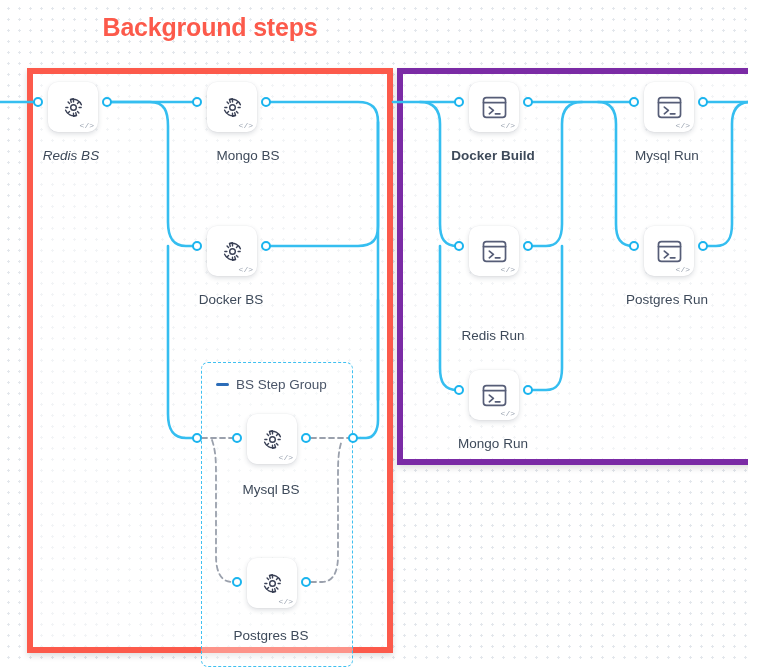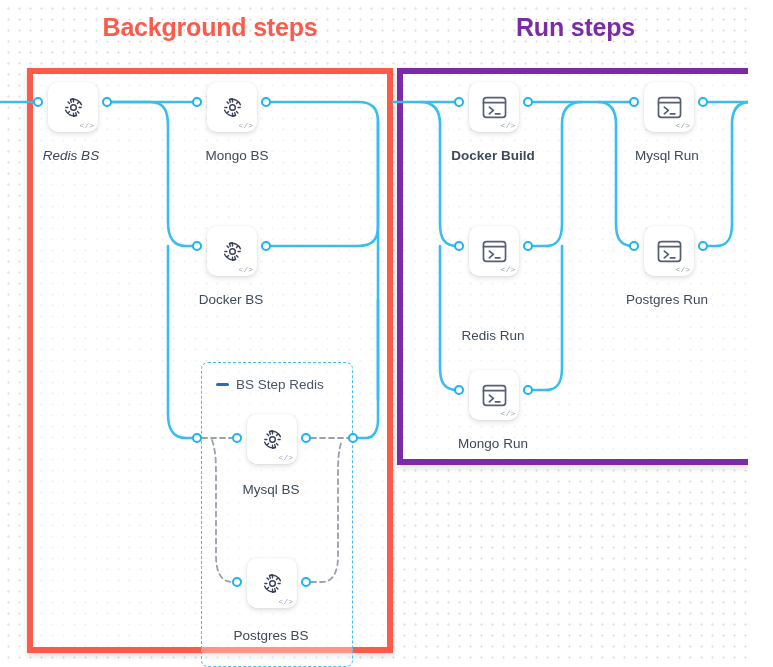--- a/index.html
+++ b/index.html
@@ -91,26 +91,25 @@
 </style>
 </head>
 <body>
 
 <div id="canvas">
 
   <div class="region" style="left: 27px; top: 68px; width: 366px; height: 585px; border: 6px solid rgb(252, 90, 75);"></div>
   <div class="region-title" style="color: rgb(252, 90, 75); left: 210px; top: 13px; transform: translateX(-50%);">Background steps</div>
 
   <div class="region" style="left: 397px; top: 68px; width: 357px; height: 397px; border: 6px solid rgb(123, 43, 165);"></div>
-  <div class="region-title" style="color: rgb(123, 43, 165); left: 575.5px; top: 13px; transform: translateX(-50%);">Run steps</div>
 
   <div class="step-group" style="left: 201px; top: 362px; width: 152px; height: 305px; border-color: rgb(63, 192, 240);">
     <div class="step-group-header">
       <span class="collapse-bar"></span>
-      <span>BS Step Redis</span>
+      <span>BS Step Group</span>
     </div>
   </div>
 
   <svg id="edges" viewBox="0 0 773 667">
       <path d="M 0 102 L 38 102" fill="none" stroke-linecap="round" stroke="#35bef0" stroke-width="2.6"></path>
       <path d="M 112 102 L 197 102" fill="none" stroke-linecap="round" stroke="#35bef0" stroke-width="2.6"></path>
       <path d="M 112 102 L 150 102 C 165 102 168 112 168 126 L 168 222 C 168 236 172 246 186 246 L 197 246" fill="none" stroke-linecap="round" stroke="#35bef0" stroke-width="2.6"></path>
       <path d="M 168 246 L 168 414 C 168 428 172 438 186 438 L 197 438" fill="none" stroke-linecap="round" stroke="#35bef0" stroke-width="2.6"></path>
       <path d="M 271 102 L 358 102 C 372 102 378 108 378 122 L 378 400" fill="none" stroke-linecap="round" stroke="#35bef0" stroke-width="2.6"></path>
       <path d="M 271 246 L 358 246 C 372 246 378 240 378 226 L 378 122" fill="none" stroke-linecap="round" stroke="#35bef0" stroke-width="2.6"></path>
@@ -151,21 +150,21 @@
             <circle cx="12" cy="12" r="2.5"></circle>
             <path d="M12 7.0 L12 5.2 M12 18.8 L12 17.0 M17.0 12 L18.8 12 M5.2 12 L7.0 12 M15.54 8.46 L16.81 7.19 M7.19 16.81 L8.46 15.54 M15.54 15.54 L16.81 16.81 M7.19 7.19 L8.46 8.46"></path>
             <path d="M5.0 14.4 A7.8 7.8 0 0 0 14.4 19.0"></path>
             <path d="M19.0 9.6 A7.8 7.8 0 0 0 9.6 5.0"></path>
             <polyline points="14.0,16.6 14.7,19.2 12.1,19.9"></polyline>
             <polyline points="10.0,7.4 9.3,4.8 11.9,4.1"></polyline>
           </svg>
         </span>
         <span class="code-badge">&lt;/&gt;</span>
       </div>
-      <div class="node-label" style="left: 237px; top: 148px;">Mongo BS</div>
+      <div class="node-label" style="left: 248px; top: 148px;">Mongo BS</div>
       <div class="node" style="left: 207px; top: 226px;">
         <span style="display: block;">
           <svg class="glyph" viewBox="0 0 24 24" fill="none" stroke="#3a4156" stroke-width="1.25" stroke-linecap="round" stroke-linejoin="round">
             <circle cx="12" cy="12" r="2.5"></circle>
             <path d="M12 7.0 L12 5.2 M12 18.8 L12 17.0 M17.0 12 L18.8 12 M5.2 12 L7.0 12 M15.54 8.46 L16.81 7.19 M7.19 16.81 L8.46 15.54 M15.54 15.54 L16.81 16.81 M7.19 7.19 L8.46 8.46"></path>
             <path d="M5.0 14.4 A7.8 7.8 0 0 0 14.4 19.0"></path>
             <path d="M19.0 9.6 A7.8 7.8 0 0 0 9.6 5.0"></path>
             <polyline points="14.0,16.6 14.7,19.2 12.1,19.9"></polyline>
             <polyline points="10.0,7.4 9.3,4.8 11.9,4.1"></polyline>
           </svg>

